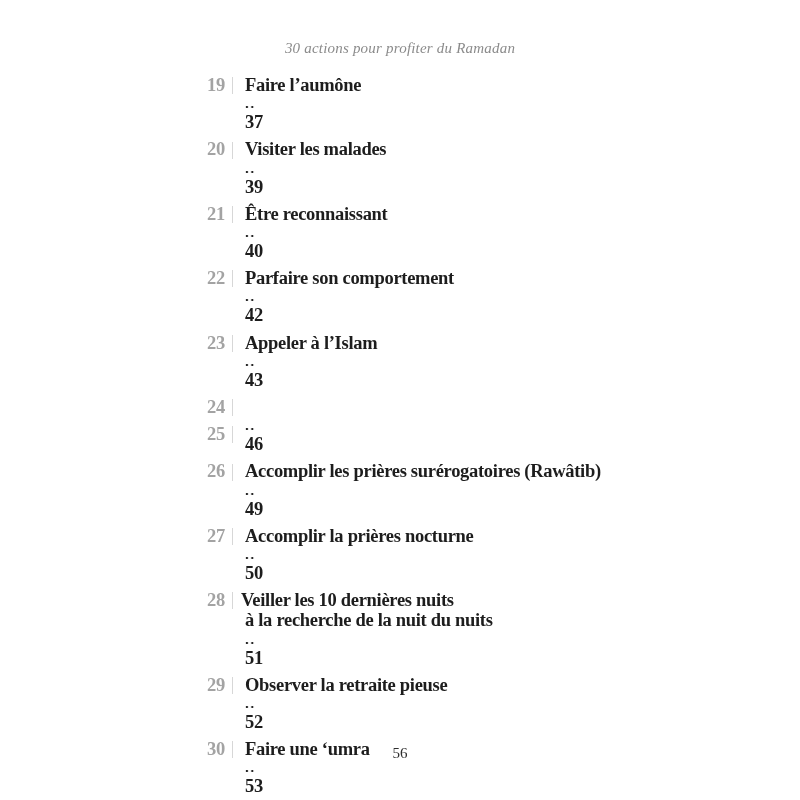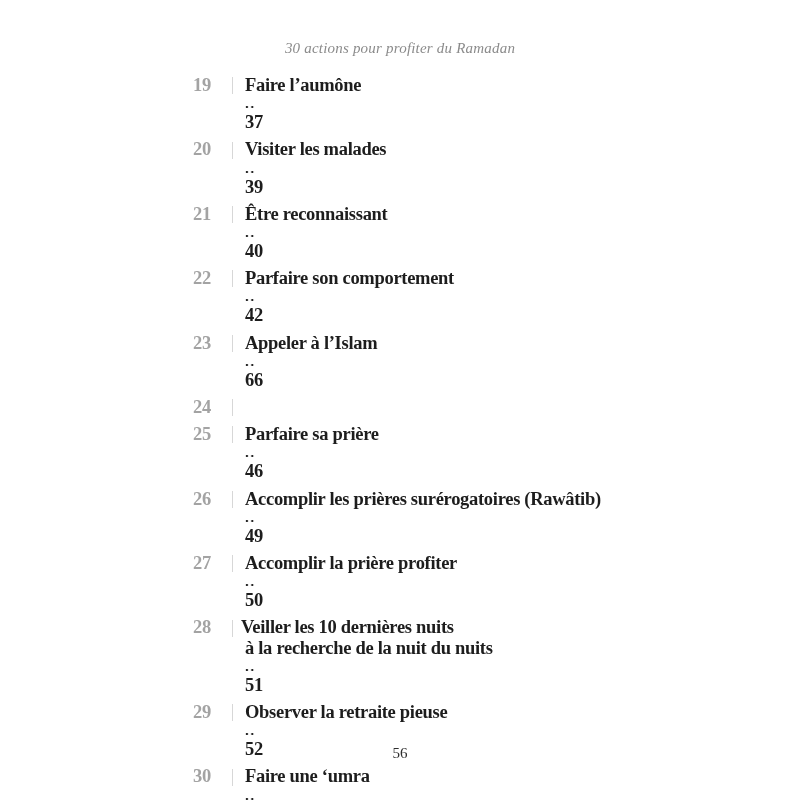--- a/index.html
+++ b/index.html
@@ -43,22 +43,22 @@
     display: flex;
     align-items: flex-start;
     font-size: 18.5px;
     line-height: 27.2px;
     font-weight: 700;
     letter-spacing: -0.3px;
   }
   .num {
     flex: 0 0 40px;
     width: 40px;
-    text-align: left;
-    padding-right: 0;
+    text-align: right;
+    padding-right: 8px;
     color: var(--muted, #a3a3a3);
     background: linear-gradient(var(--separator, #d7d7d7), var(--separator, #d7d7d7)) right center / 1px 17px no-repeat;
   }
   .body {
     flex: 1 1 auto;
     display: flex;
     flex-direction: column;
     margin-left: 8px;
     min-width: 0;
   }
@@ -151,34 +151,33 @@
       </span>
         </span>
     </div>
 
     <div class="row">
       <span class="num">23</span>
       <span class="body">
           <span class="line">
         <span class="title">Appeler à l’Islam </span>
         <span class="leader"></span>
-        <span class="pg">66</span>
+        <span class="pg">43</span>
       </span>
         </span>
     </div>
 
     <div class="row">
       <span class="num">24</span>
     </div>
 
     <div class="row">
       <span class="num">25</span>
       <span class="body">
           <span class="line">
-        <span class="title">Parfaire sa prière</span>
         <span class="leader"></span>
         <span class="pg">46</span>
       </span>
         </span>
     </div>
 
     <div class="row">
       <span class="num">26</span>
       <span class="body">
           <span class="line">
@@ -186,21 +185,21 @@
         <span class="leader"></span>
         <span class="pg">49</span>
       </span>
         </span>
     </div>
 
     <div class="row">
       <span class="num">27</span>
       <span class="body">
           <span class="line">
-        <span class="title">Accomplir la prière profiter</span>
+        <span class="title">Accomplir la prières nocturne</span>
         <span class="leader"></span>
         <span class="pg">50</span>
       </span>
         </span>
     </div>
 
     <div class="row">
       <span class="num">28</span>
       <span class="body">
         <span class="line">

